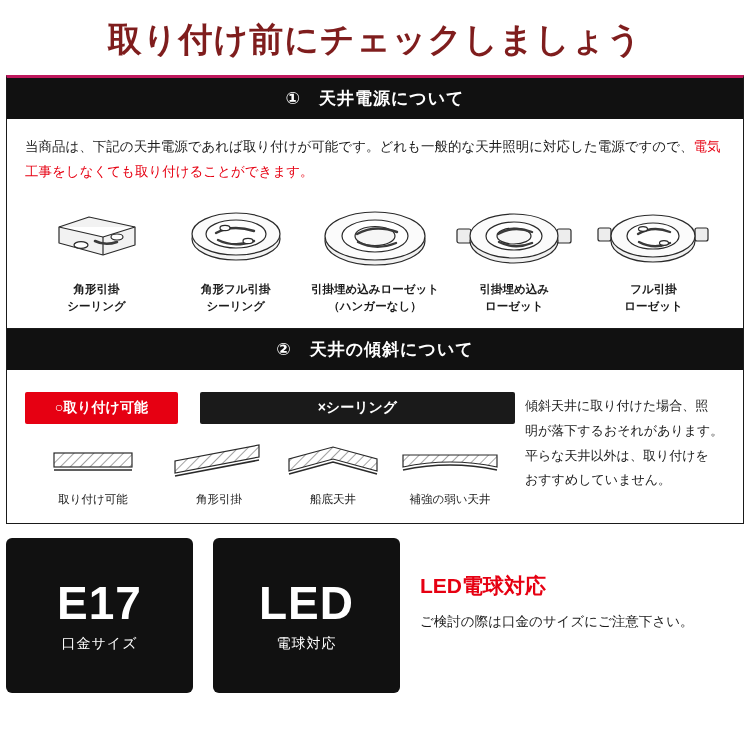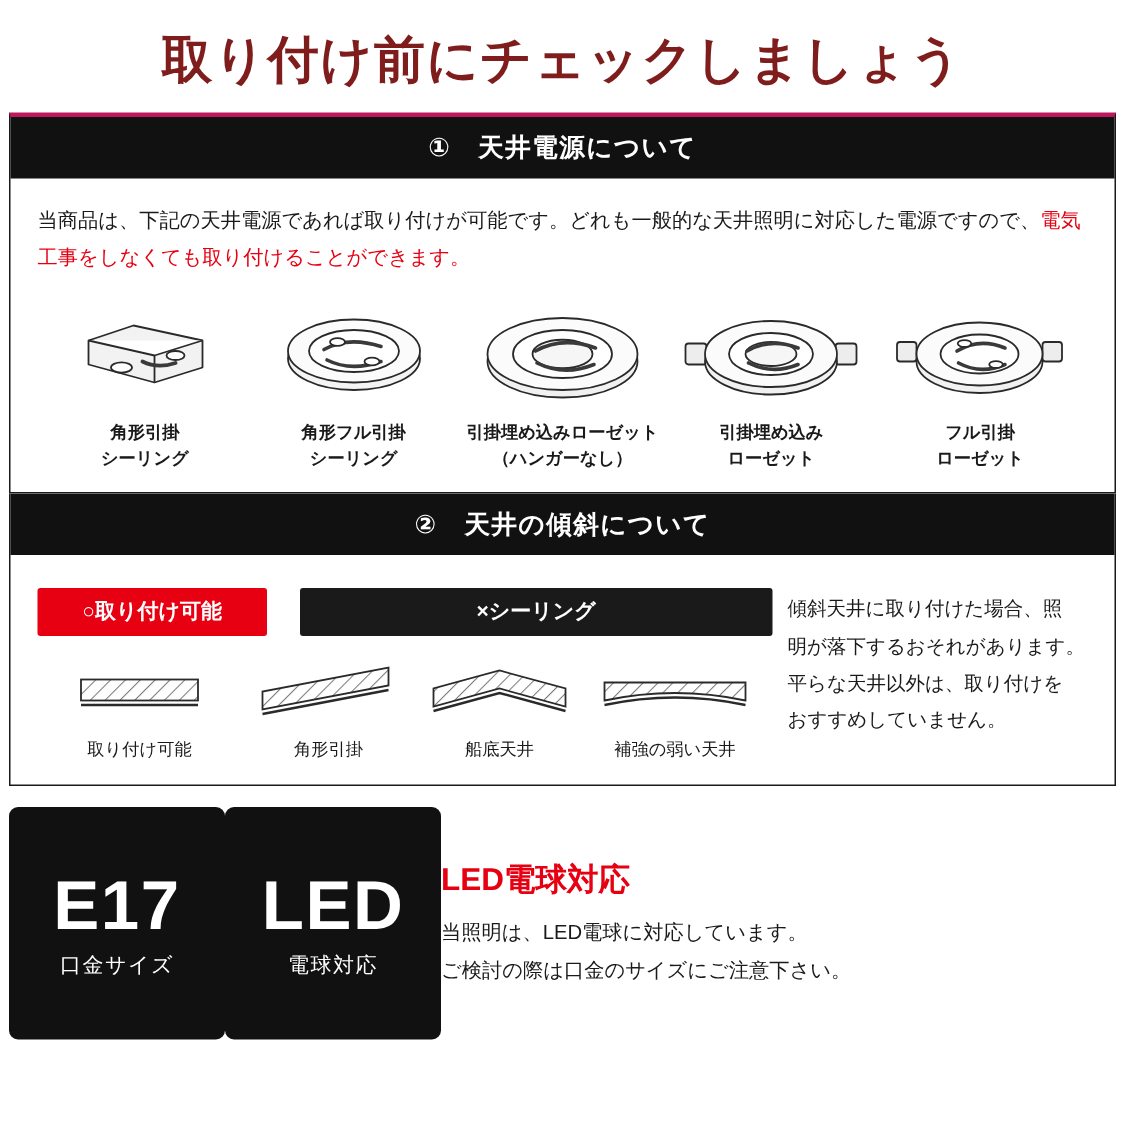--- a/index.html
+++ b/index.html
@@ -119,29 +119,30 @@
   .ceil.first-ok { width: 158px; margin-right: 6px; }
 
   
   .bottom {
     display: flex;
     align-items: stretch;
     margin: 14px 6px 0 6px;
     height: 155px;
   }
   .blk {
-    width: 144px;
+    width: 187px;
     height: 155px;
     background: #111;
     color: #fff;
     border-radius: 6px;
     display: flex;
     flex-direction: column;
     align-items: center;
     justify-content: center;
+    margin-right: 20px;
   }
   .blk .big { font-size: 46px; font-weight: bold; line-height: 1.05; letter-spacing: 1px; }
   .blk .sub { font-size: 14px; margin-top: 8px; letter-spacing: 1px; }
   .bottom-text { padding-top: 34px; }
   .bottom-text .hd {
     color: #e60012;
     font-size: 21px;
     font-weight: bold;
     margin-bottom: 10px;
   }
@@ -360,19 +361,18 @@
       <div class="big">E17</div>
       <div class="sub">口金サイズ</div>
     </div>
     <div class="blk">
       <div class="big">LED</div>
       <div class="sub">電球対応</div>
     </div>
     <div class="bottom-text">
       <div class="hd">LED電球対応</div>
       <div class="bd">
-        <div>当照明は、LED電球に対応しています。</div>
         <div>ご検討の際は口金のサイズにご注意下さい。</div>
       </div>
     </div>
   </div>
 
 </div>
 
 </body></html>

